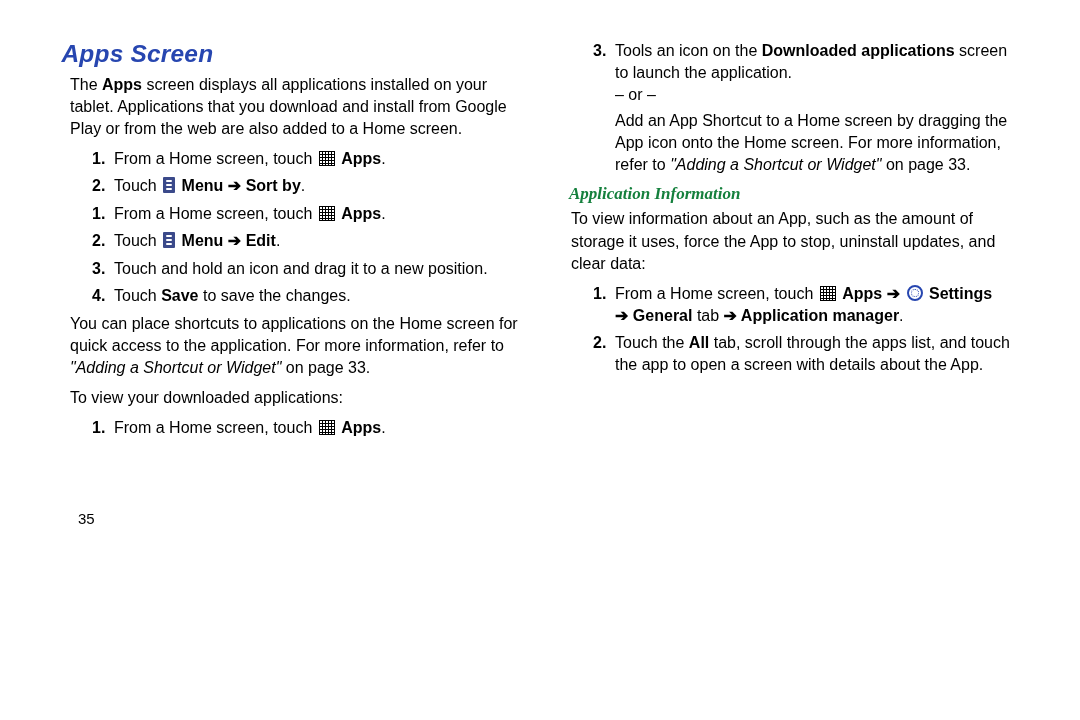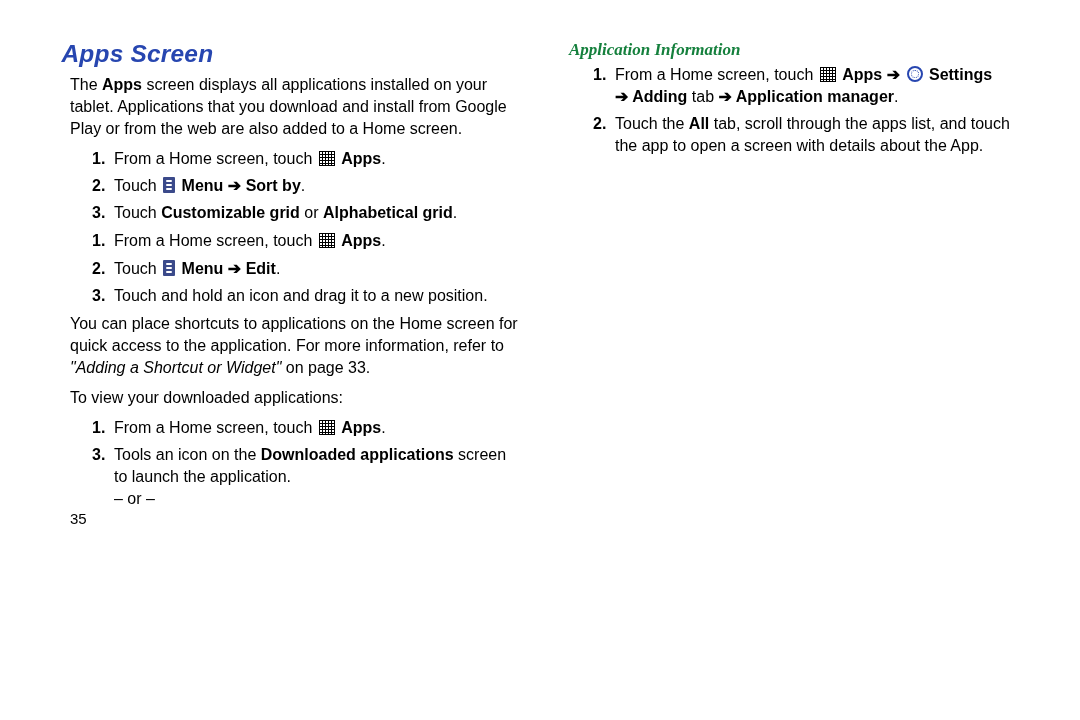--- a/index.html
+++ b/index.html
@@ -59,21 +59,21 @@
     position: absolute;
     left: 0;
     top: 0;
     font-weight: 700;
   }
   .italic { font-style: italic; }
   .bold { font-weight: 700; }
   .arrow { font-weight: 700; }
   .page-num {
     position: absolute;
-    left: 70px;
+    left: 78px;
     bottom: 22px;
     font-size: 15px;
   }
   
   .icon { display:inline-block; vertical-align: -2px; margin: 0 2px; }
   .grid-icon{
     width:16px;height:15px;background:#000;position:relative;
   }
   .grid-icon::before{
     content:"";position:absolute;inset:1px;
@@ -129,64 +129,68 @@
 
   <ol>
     <li data-num="1.">
       <span>From a Home screen, touch </span><span class="icon grid-icon"></span>
       <span class="bold">Apps</span><span>.</span>
     </li>
     <li data-num="2.">
       <span>Touch </span><span class="icon menu-icon"></span>
       <span class="bold">Menu</span><span class="arrow"> ➔ </span><span class="bold">Sort by</span><span>.</span>
     </li>
-    <li data-num="3.">
-      <span>Touch </span><span class="bold">Customizable grid</span><span> or </span><span class="bold">Alphabetical grid</span><span>.</span>
-    </li>
   </ol>
 
 
   <ol>
     <li data-num="1.">
       <span>From a Home screen, touch </span><span class="icon grid-icon"></span>
       <span class="bold">Apps</span><span>.</span>
     </li>
     <li data-num="2.">
       <span>Touch </span><span class="icon menu-icon"></span>
       <span class="bold">Menu</span><span class="arrow"> ➔ </span><span class="bold">Edit</span><span>.</span>
     </li>
     <li data-num="3.">Touch and hold an icon and drag it to a new position.</li>
+    <li data-num="4.">
+      <span>Touch </span><span class="bold">Save</span><span> to save the changes.</span>
+    </li>
   </ol>
 
   <p>
     <span>You can place shortcuts to applications on the Home screen for quick access to the application. For more information, refer to </span><span class="italic">"Adding a Shortcut or Widget"</span><span> on page 33.</span>
   </p>
 
   <p>To view your downloaded applications:</p>
 
   <ol>
     <li data-num="1.">
       <span>From a Home screen, touch </span><span class="icon grid-icon"></span>
       <span class="bold">Apps</span><span>.</span>
     </li>
     <li data-num="3." class="keep">
       <span>Tools an icon on the </span><span class="bold">Downloaded applications</span><span> screen to launch the application.</span>
       <div style="">– or –</div>
+      <div style="margin-top:4px">
+        <span>Add an App Shortcut to a Home screen by dragging the App icon onto the Home screen. For more information, refer to </span><span class="italic">"Adding a Shortcut or Widget"</span><span> on page 33.</span>
+      </div>
     </li>
   </ol>
 
   <div class="h2 keep">Application Information</div>
 
+  <p class="keep">To view information about an App, such as the amount of storage it uses, force the App to stop, uninstall updates, and clear data:</p>
 
   <ol class="keep">
     <li data-num="1.">
       <span>From a Home screen, touch </span><span class="icon grid-icon"></span>
       <span class="bold">Apps</span><span class="arrow"> ➔ </span><span class="icon settings-icon"></span>
       <span class="bold">Settings</span><br>
-      <span class="arrow"> ➔ </span><span class="bold">Adding</span><span> tab </span><span class="arrow">➔ </span><span class="bold">Application manager</span><span>.</span>
+      <span class="arrow"> ➔ </span><span class="bold">General</span><span> tab </span><span class="arrow">➔ </span><span class="bold">Application manager</span><span>.</span>
     </li>
     <li data-num="2.">
       <span>Touch the </span><span class="bold">All</span><span> tab, scroll through the apps list, and touch the app to open a screen with details about the App.</span>
     </li>
   </ol>
 
   <div class="page-num">35</div>
 </div>
 
 </body></html>

